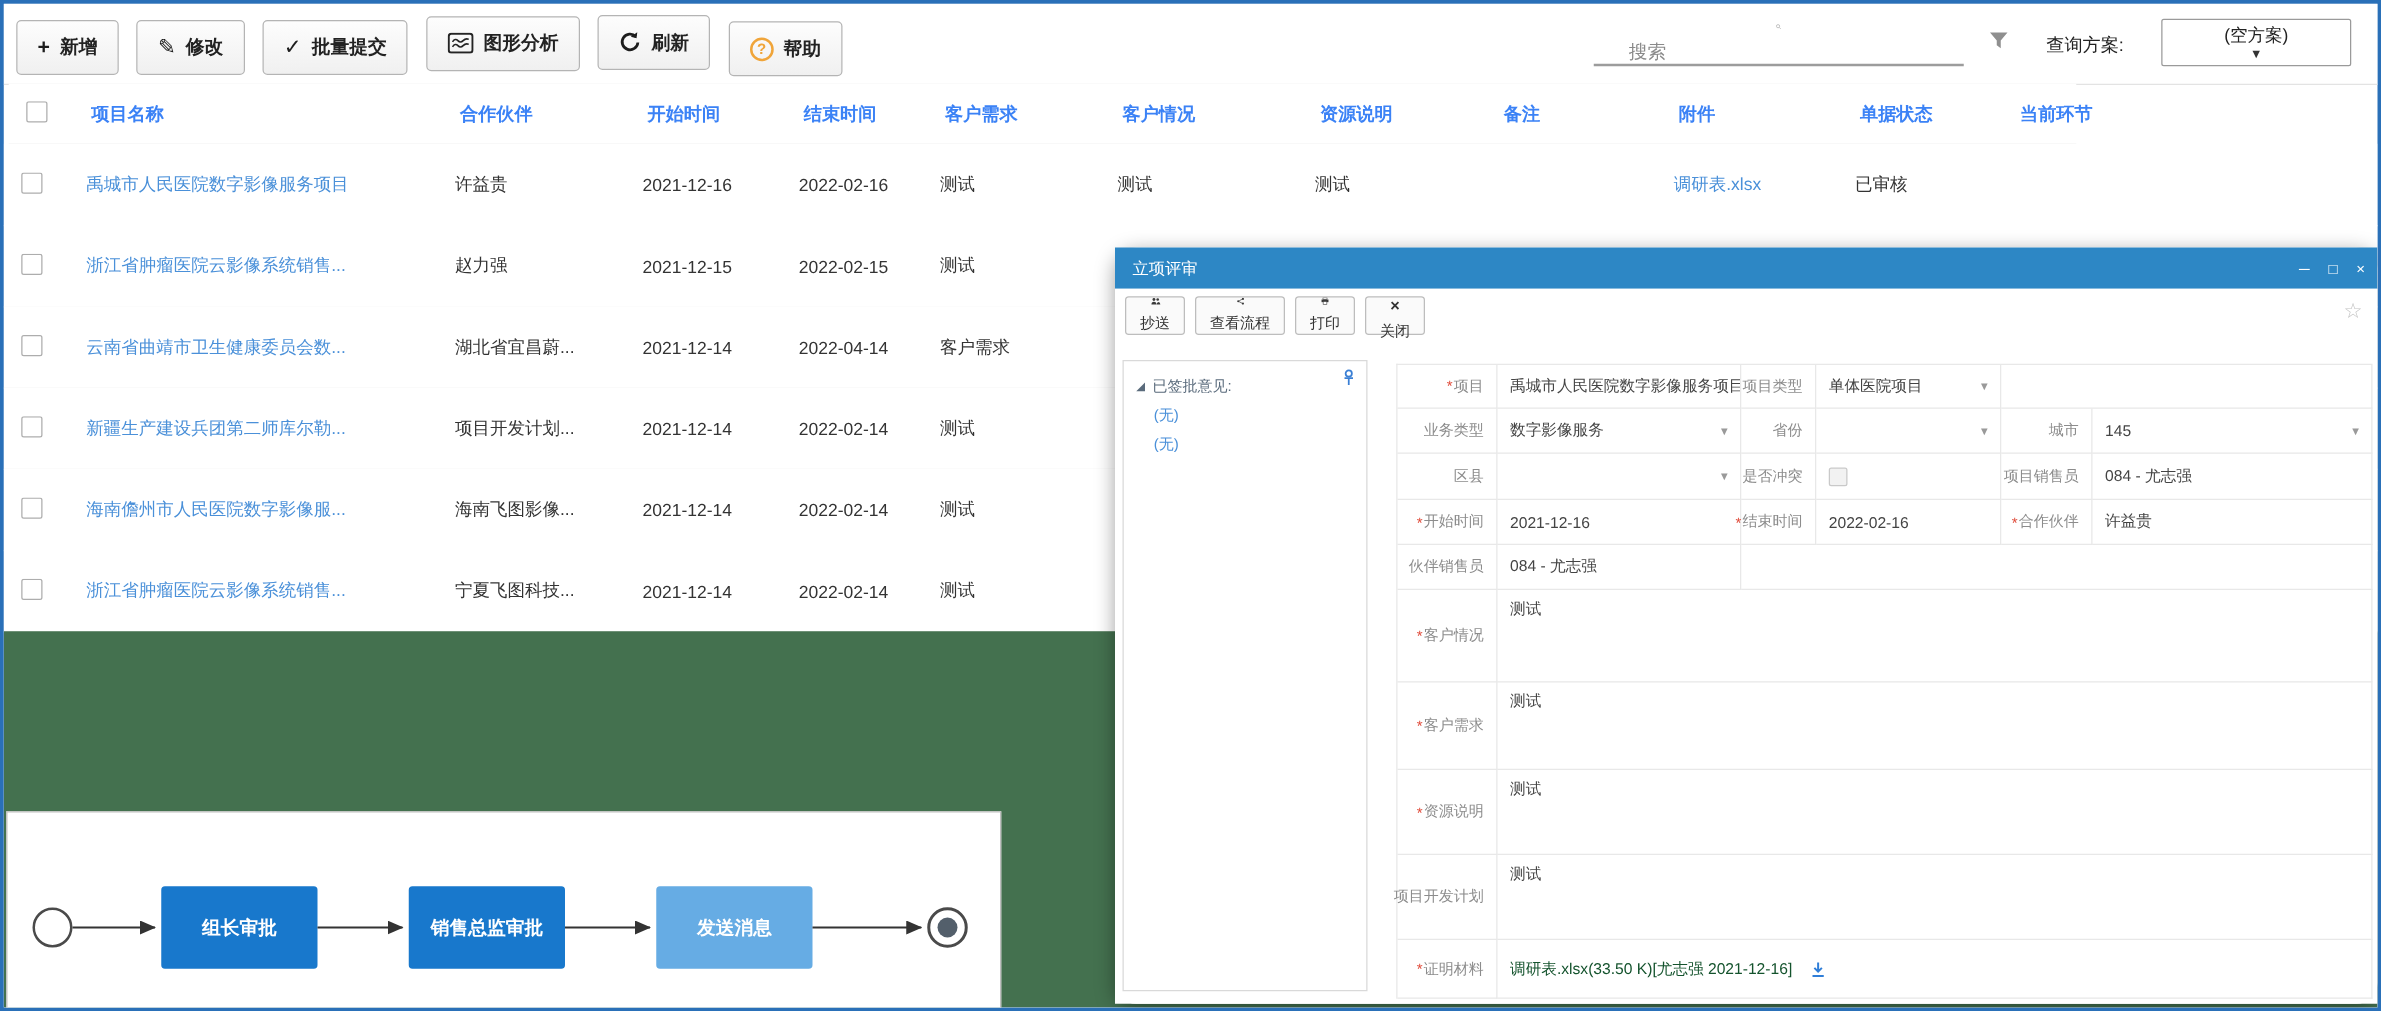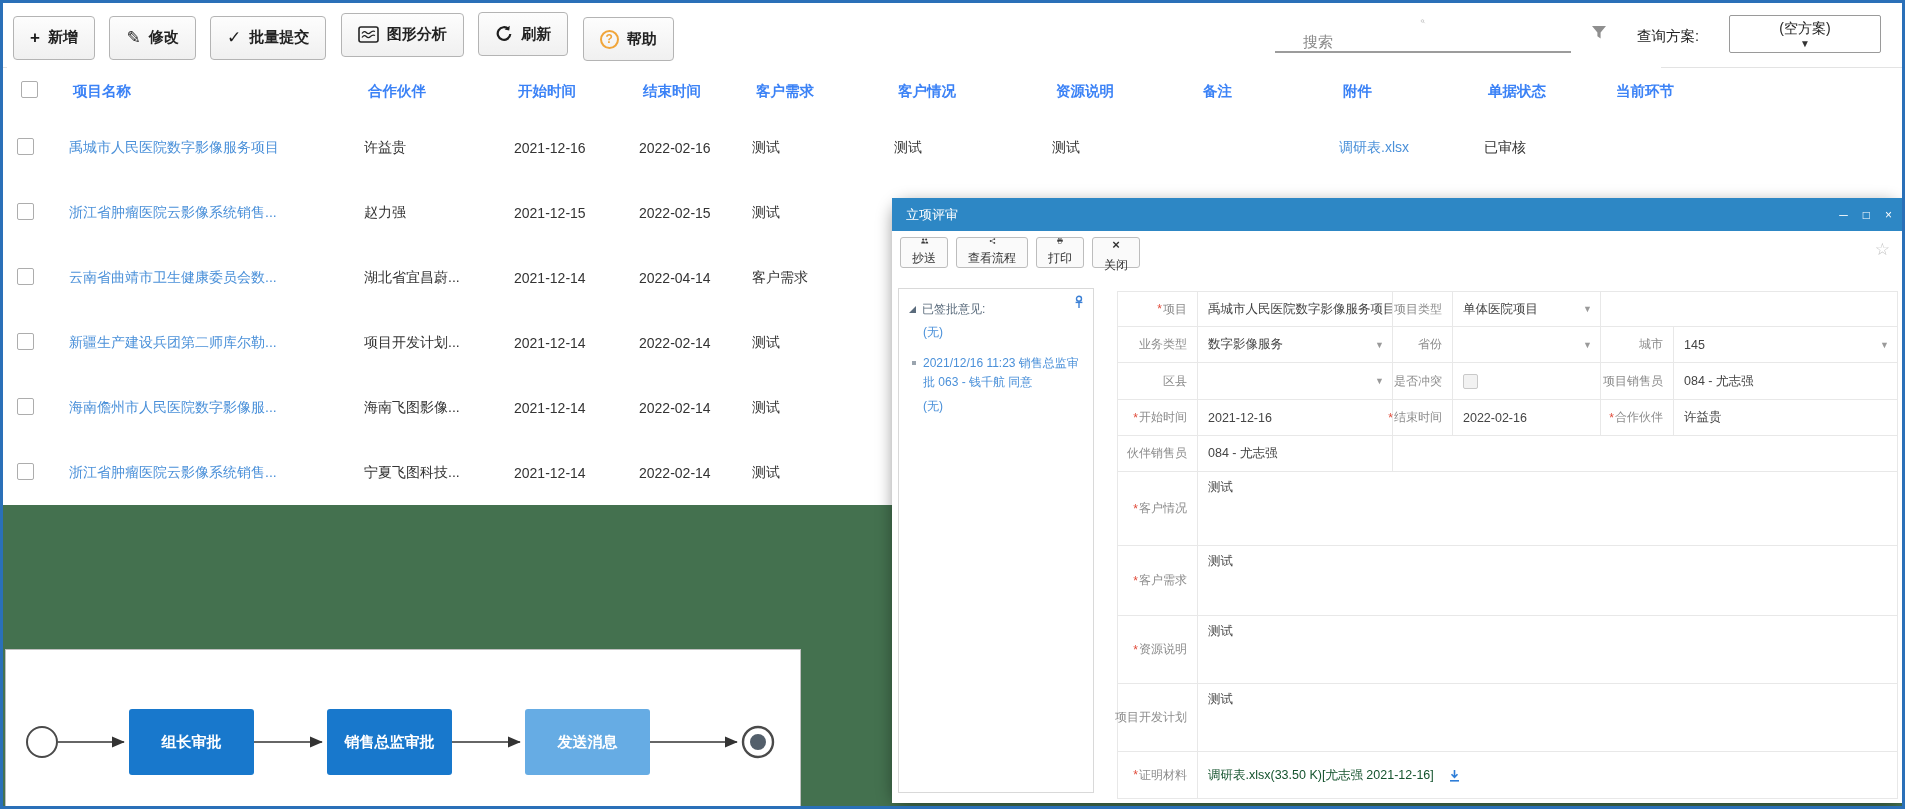--- a/index.html
+++ b/index.html
@@ -299,24 +299,20 @@
         <svg class="pin" width="14" height="14" viewBox="0 0 14 14">
           <circle cx="7" cy="3.8" r="2.5" fill="none" stroke="#3a7fd5" stroke-width="1.4"></circle>
           <line x1="3.6" y1="7.4" x2="10.4" y2="7.4" stroke="#3a7fd5" stroke-width="1.4"></line>
           <line x1="7" y1="7.4" x2="7" y2="13" stroke="#3a7fd5" stroke-width="1.4"></line>
         </svg>
         <div class="ap-header">
           <span class="tri"></span>
           <span>已签批意见:</span>
         </div>
         <div class="ap-note">(无)</div>
-        <div class="ap-item">
-          <span class="bullet"></span>
-          <span>2021/12/16 11:23 销售总监审批 063 - 钱千航 同意</span>
-        </div>
         <div class="ap-note">(无)</div>
       </div>
 
       <div class="form">
 
         <div class="frow" style="grid-template-columns:80px 195px 60px 148px 297px;height:35px;">
           <div class="fcell flabel">
               <span class="req">*</span>
               <span>项目</span>
             </div>

